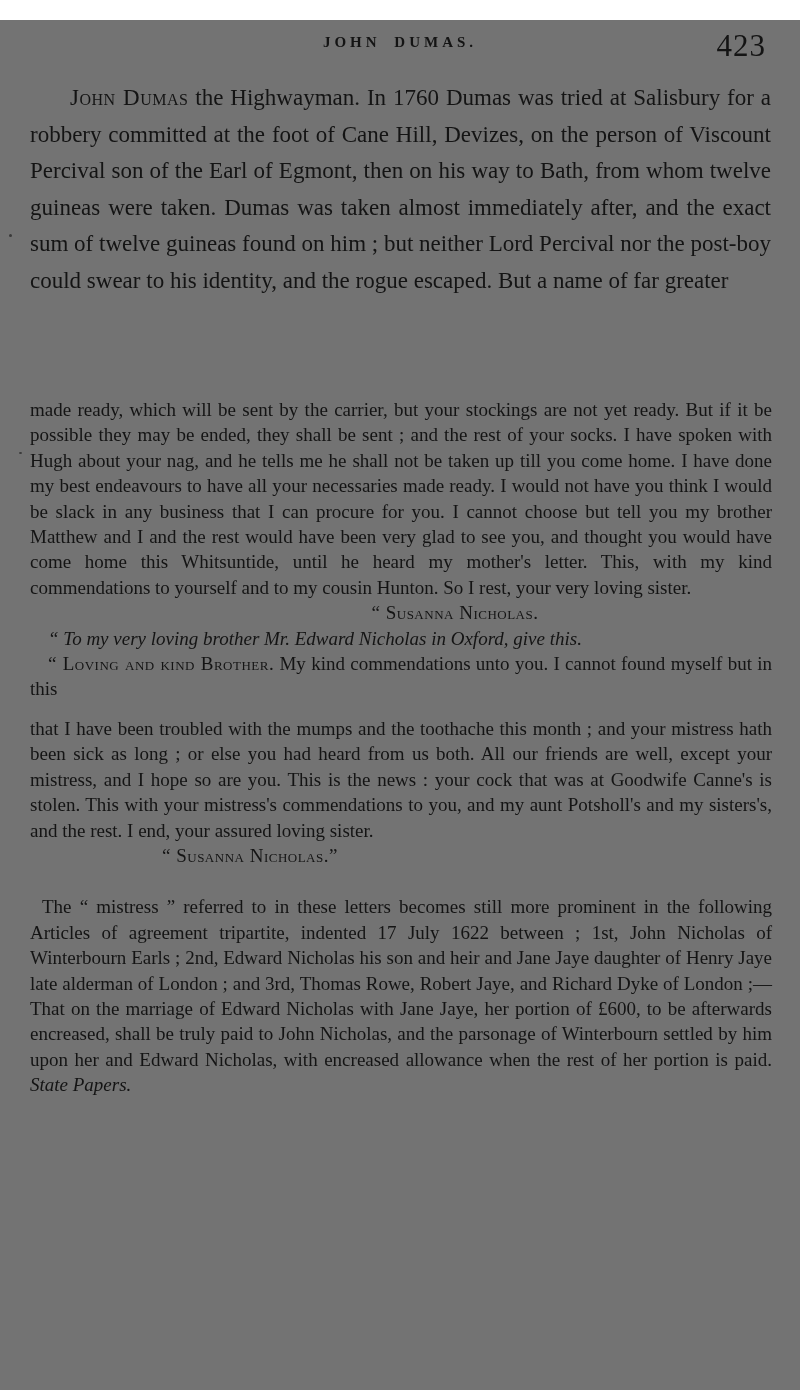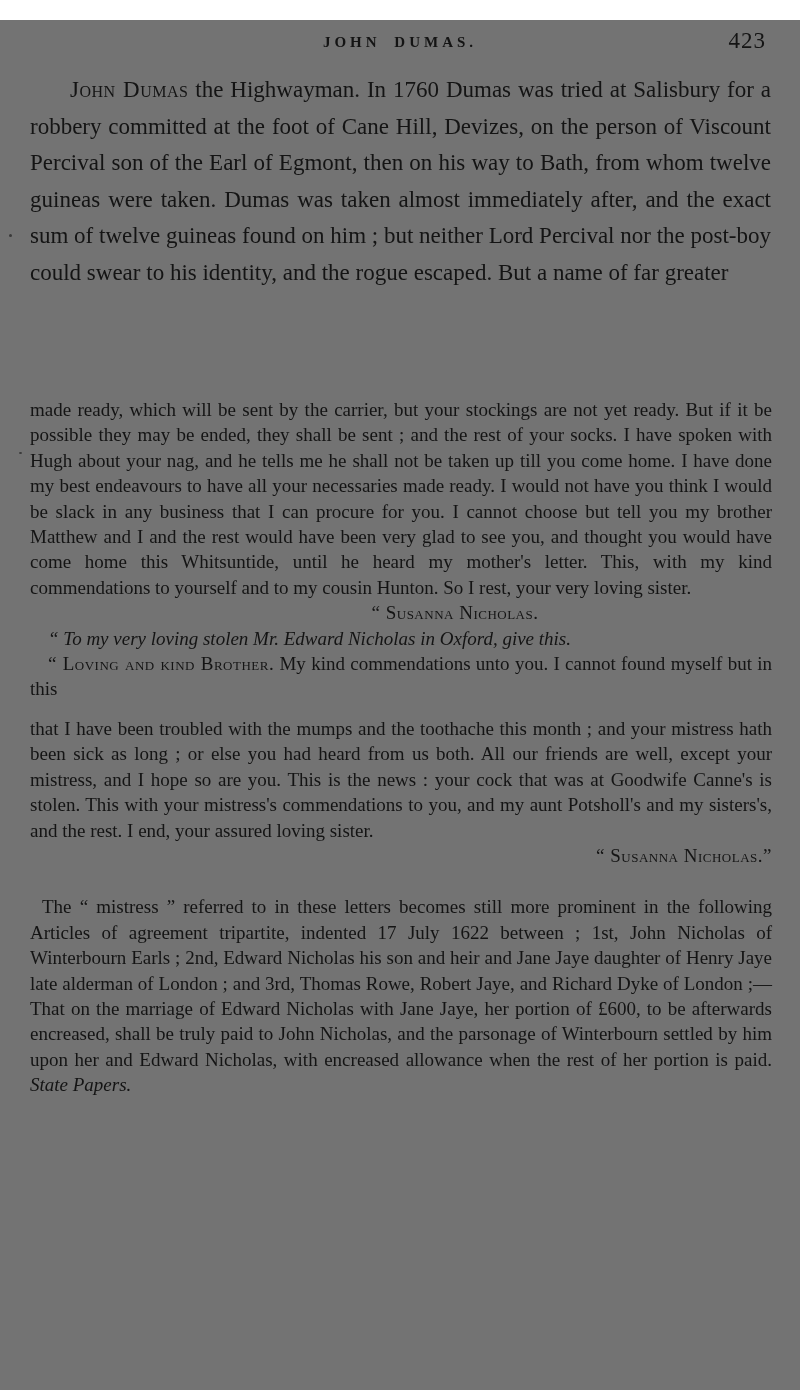--- a/index.html
+++ b/index.html
@@ -33,27 +33,27 @@
     text-align: center;
     font-size: 15px;
     font-weight: bold;
     letter-spacing: 4px;
     word-spacing: 6px;
   }
   .page-number {
     position: absolute;
     top: 0px;
     right: 34px;
-    font-size: 23px;
+    font-size: 31px;
     letter-spacing: 1px;
   }
   
   .main-block {
     position: absolute;
-    top: 52px;
+    top: 60px;
     left: 30px;
     width: 741px;
     font-size: 23px;
     line-height: 36.5px;
     text-align: justify;
     text-justify: inter-word;
   }
   .main-block p {
     margin: 0;
     text-indent: 40px;
@@ -83,21 +83,21 @@
     margin: 0;
   }
   .col p.indent {
     text-indent: 18px;
   }
   .sig {
     text-align: center;
     text-indent: 108px;
   }
   .sig-right {
-    text-align: right;
+    text-align: left;
     text-indent: 132px;
   }
   .italic {
     font-style: italic;
   }
   .gap-before {
     margin-top: 26px !important;
   }
   .articles-indent {
     text-indent: 12px;
@@ -123,21 +123,21 @@
 
   <div class="main-block">
     <p><span class="smallcaps">John Dumas</span><span> the Highwayman.  In 1760 Dumas was tried at Salisbury for a robbery committed at the foot of Cane Hill, Devizes, on the person of Viscount Percival son of the Earl of Egmont, then on his way to Bath, from whom twelve guineas were taken.  Dumas was taken almost immediately after, and the exact sum of twelve guineas found on him ; but neither Lord Percival nor the post-boy could swear to his identity, and the rogue escaped.  But a name of far greater</span></p>
   </div>
 
   <div class="columns">
 
     <div class="col">
       <p>made ready, which will be sent by the carrier, but your stockings are not yet ready.  But if it be possible they may be ended, they shall be sent ; and the rest of your socks.  I have spoken with Hugh about your nag, and he tells me he shall not be taken up till you come home.  I have done my best endeavours to have all your necessaries made ready.  I would not have you think I would be slack in any business that I can procure for you.  I cannot choose but tell you my brother Matthew and I and the rest would have been very glad to see you, and thought you would have come home this Whitsuntide, until he heard my mother's letter.  This, with my kind commendations to yourself and to my cousin Hunton.  So I rest, your very loving sister.</p>
       <p class="sig"><span class="smallcaps">“ Susanna Nicholas.</span></p>
-      <p class="indent italic">“ To my very loving stolen Mr. Edward Nicholas in Oxford, give this.</p>
+      <p class="indent italic">“ To my very loving brother Mr. Edward Nicholas in Oxford, give this.</p>
       <p class="indent"><span class="smallcaps">“ Loving and kind Brother.</span><span> My kind commendations unto you. I cannot found myself but in this</span></p>
     </div>
 
     <div class="col">
       <p>that I have been troubled with the mumps and the toothache this month ; and your mistress hath been sick as long ; or else you had heard from us both.  All our friends are well, except your mistress, and I hope so are you.  This is the news : your cock that was at Goodwife Canne's is stolen.  This with your mistress's commendations to you, and my aunt Potsholl's and my sisters's, and the rest.  I end, your assured loving sister.</p>
       <p class="sig-right"><span class="smallcaps">“ Susanna Nicholas.”</span></p>
       <p class="gap-before articles-indent"><span>The “ mistress ” referred to in these letters becomes still more prominent in the following Articles of agreement tripartite, indented 17 July 1622 between ; 1st, John Nicholas of Winterbourn Earls ; 2nd, Edward Nicholas his son and heir and Jane Jaye daughter of Henry Jaye late alderman of London ; and 3rd, Thomas Rowe, Robert Jaye, and Richard Dyke of London ;—That on the marriage of Edward Nicholas with Jane Jaye, her portion of £600, to be afterwards encreased, shall be truly paid to John Nicholas, and the parsonage of Winterbourn settled by him upon her and Edward Nicholas, with encreased allowance when the rest of her portion is paid.  </span><span class="italic">State Papers.</span></p>
     </div>
 
   </div>

